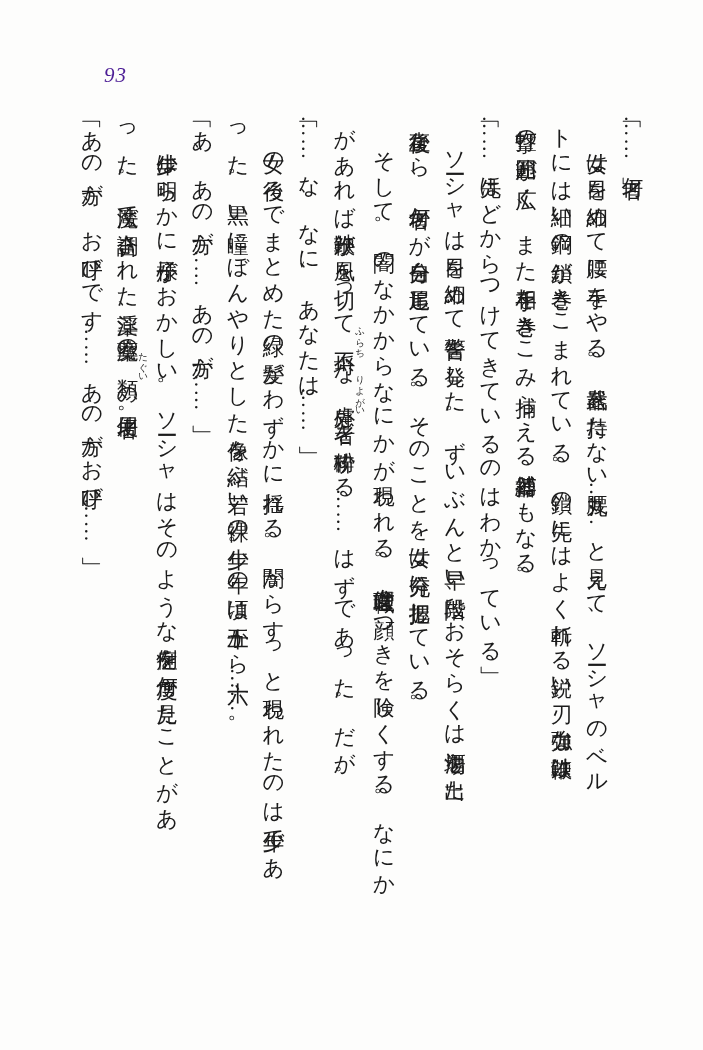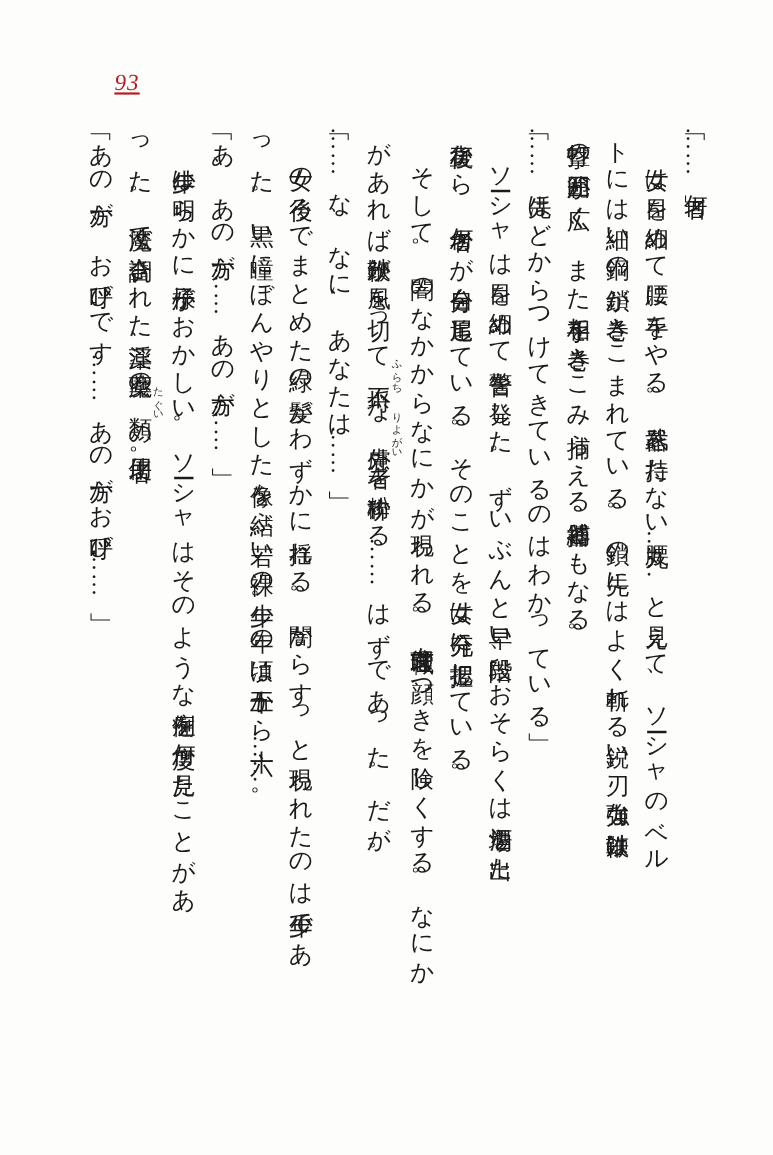--- a/index.html
+++ b/index.html
@@ -14,23 +14,22 @@
     background: #fdfdfc;
     overflow: hidden;
     font-family: "Liberation Serif", "DejaVu Serif", serif;
   }
   .page-number {
     position: absolute;
     top: 63px;
     left: 104px;
     font-size: 21px;
     font-style: italic;
-    color: #b91c1c;
+    color: #4c1d95;
     letter-spacing: 1px;
-    text-decoration: underline;
   }
   .text-block {
     position: absolute;
     top: 114px;
     right: 54px;
     height: 874px;
     writing-mode: vertical-rl;
     text-orientation: mixed;
     font-size: 21.5px;
     line-height: 35.5px;

